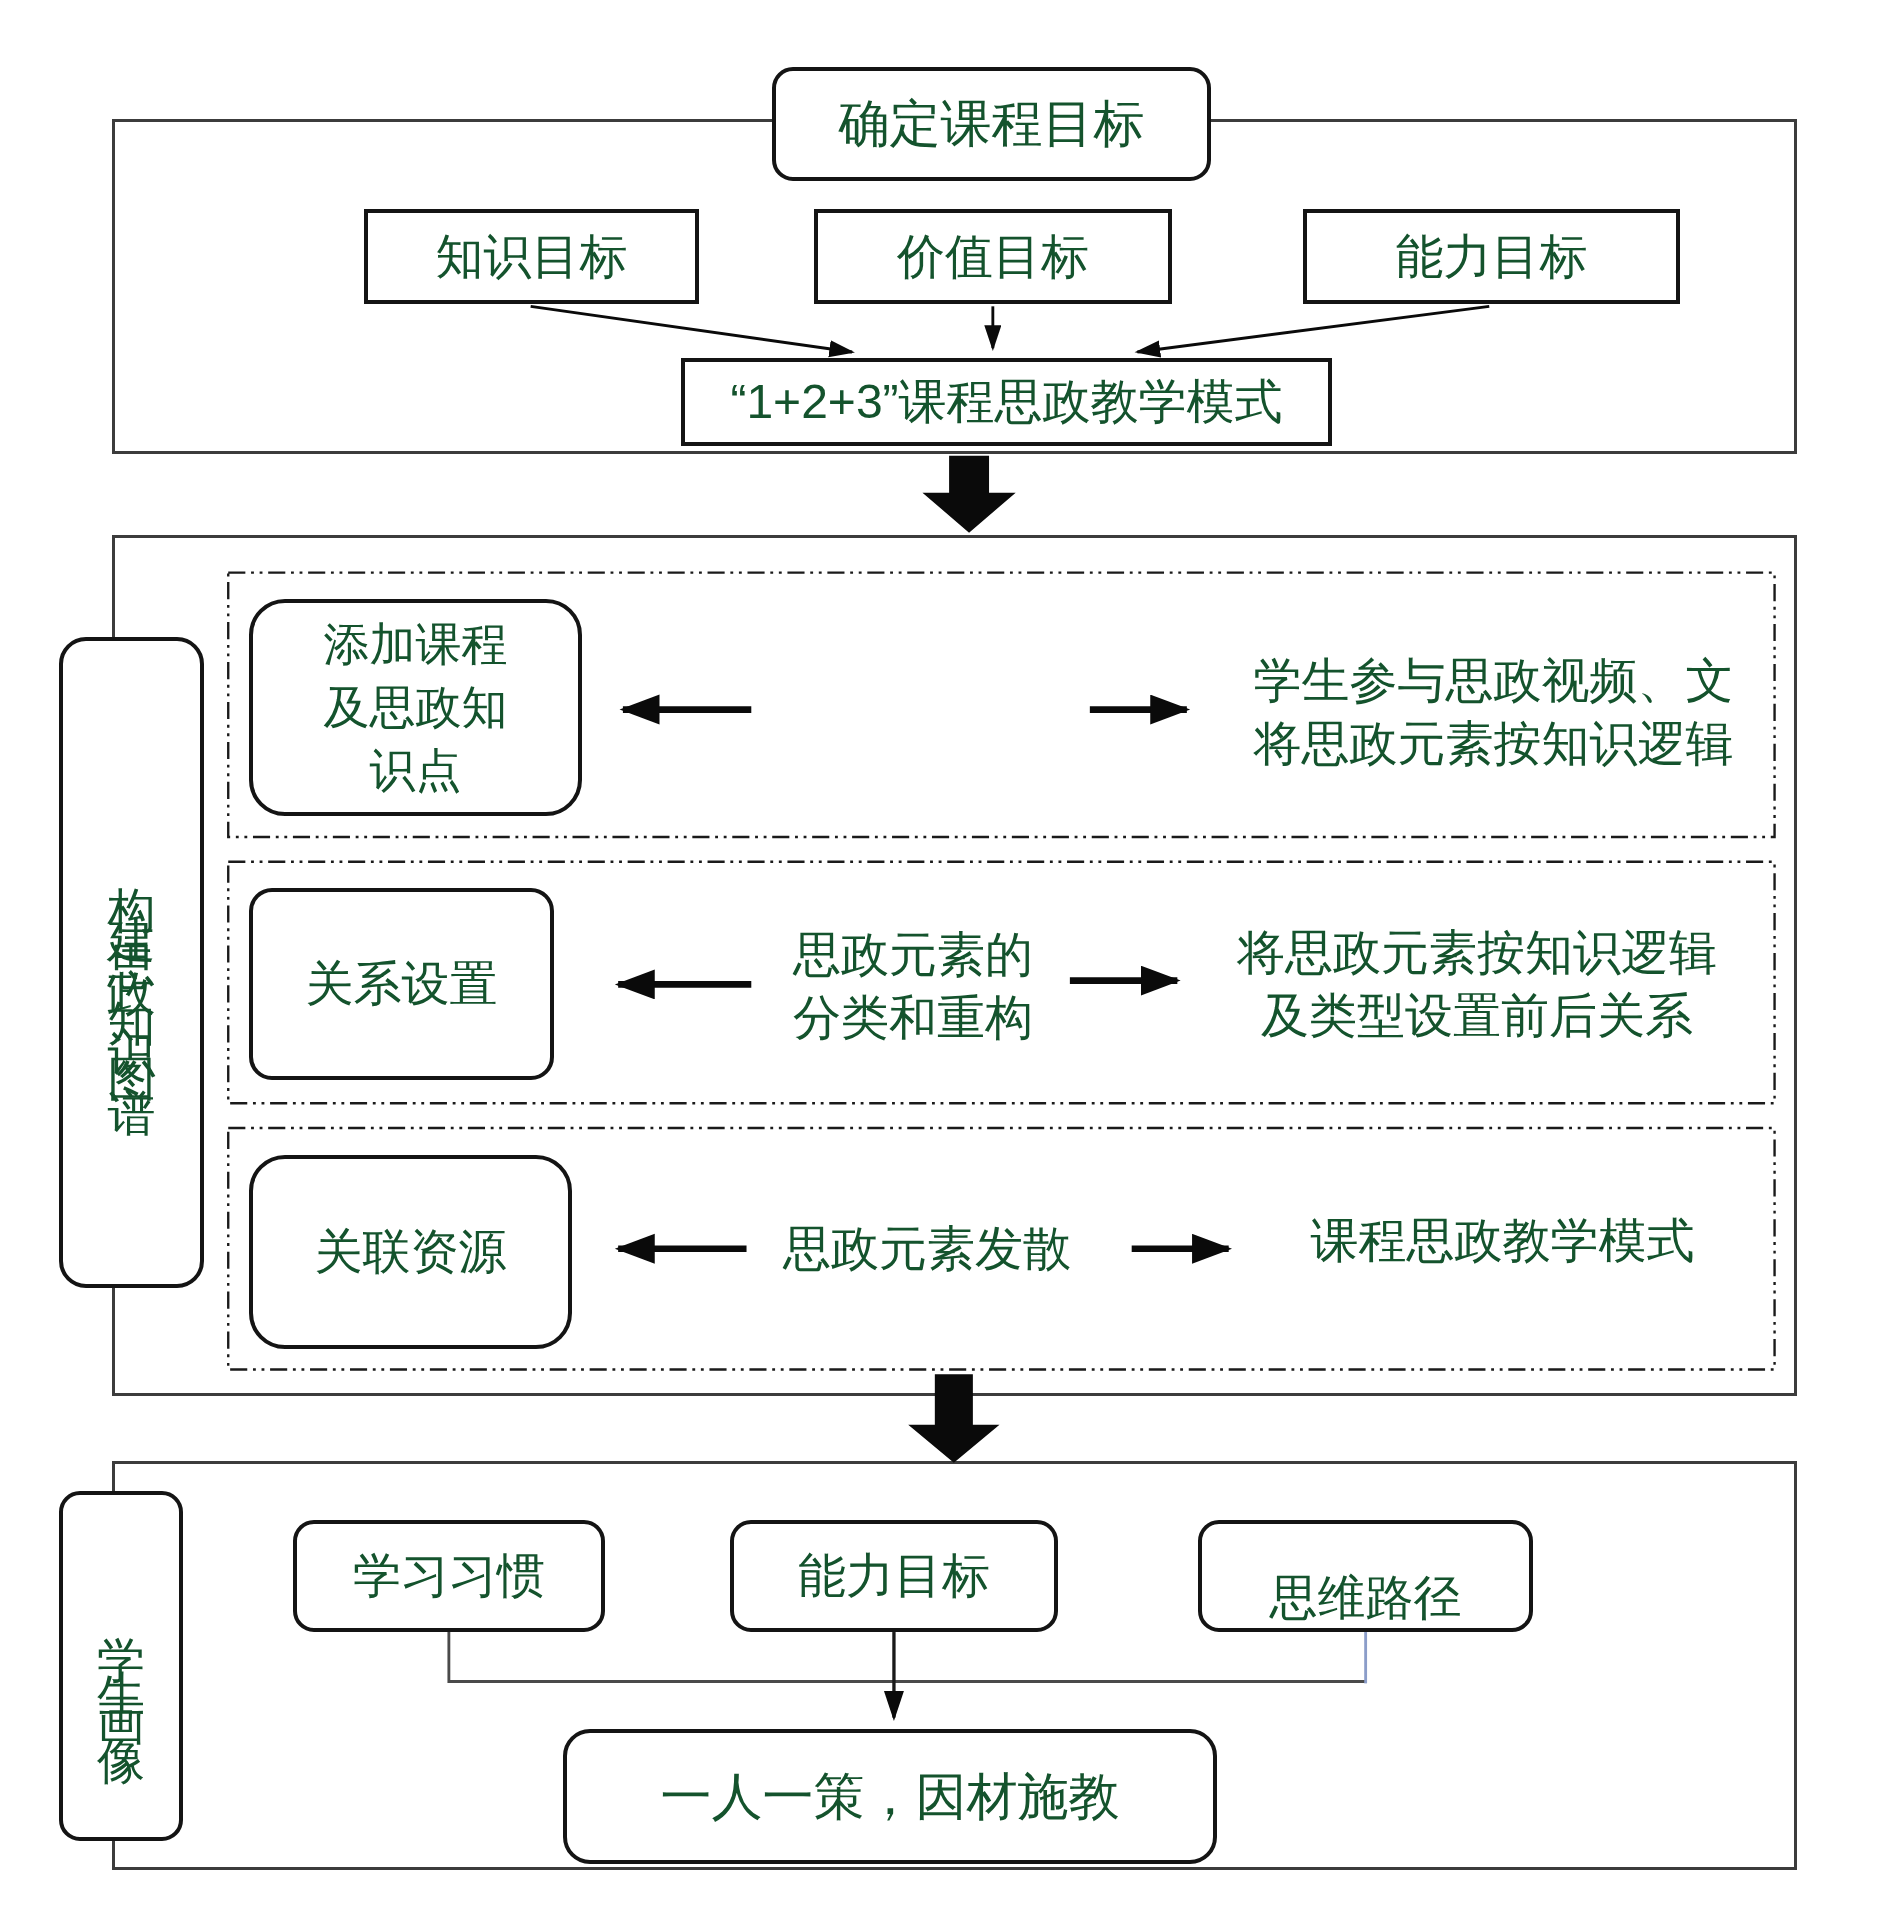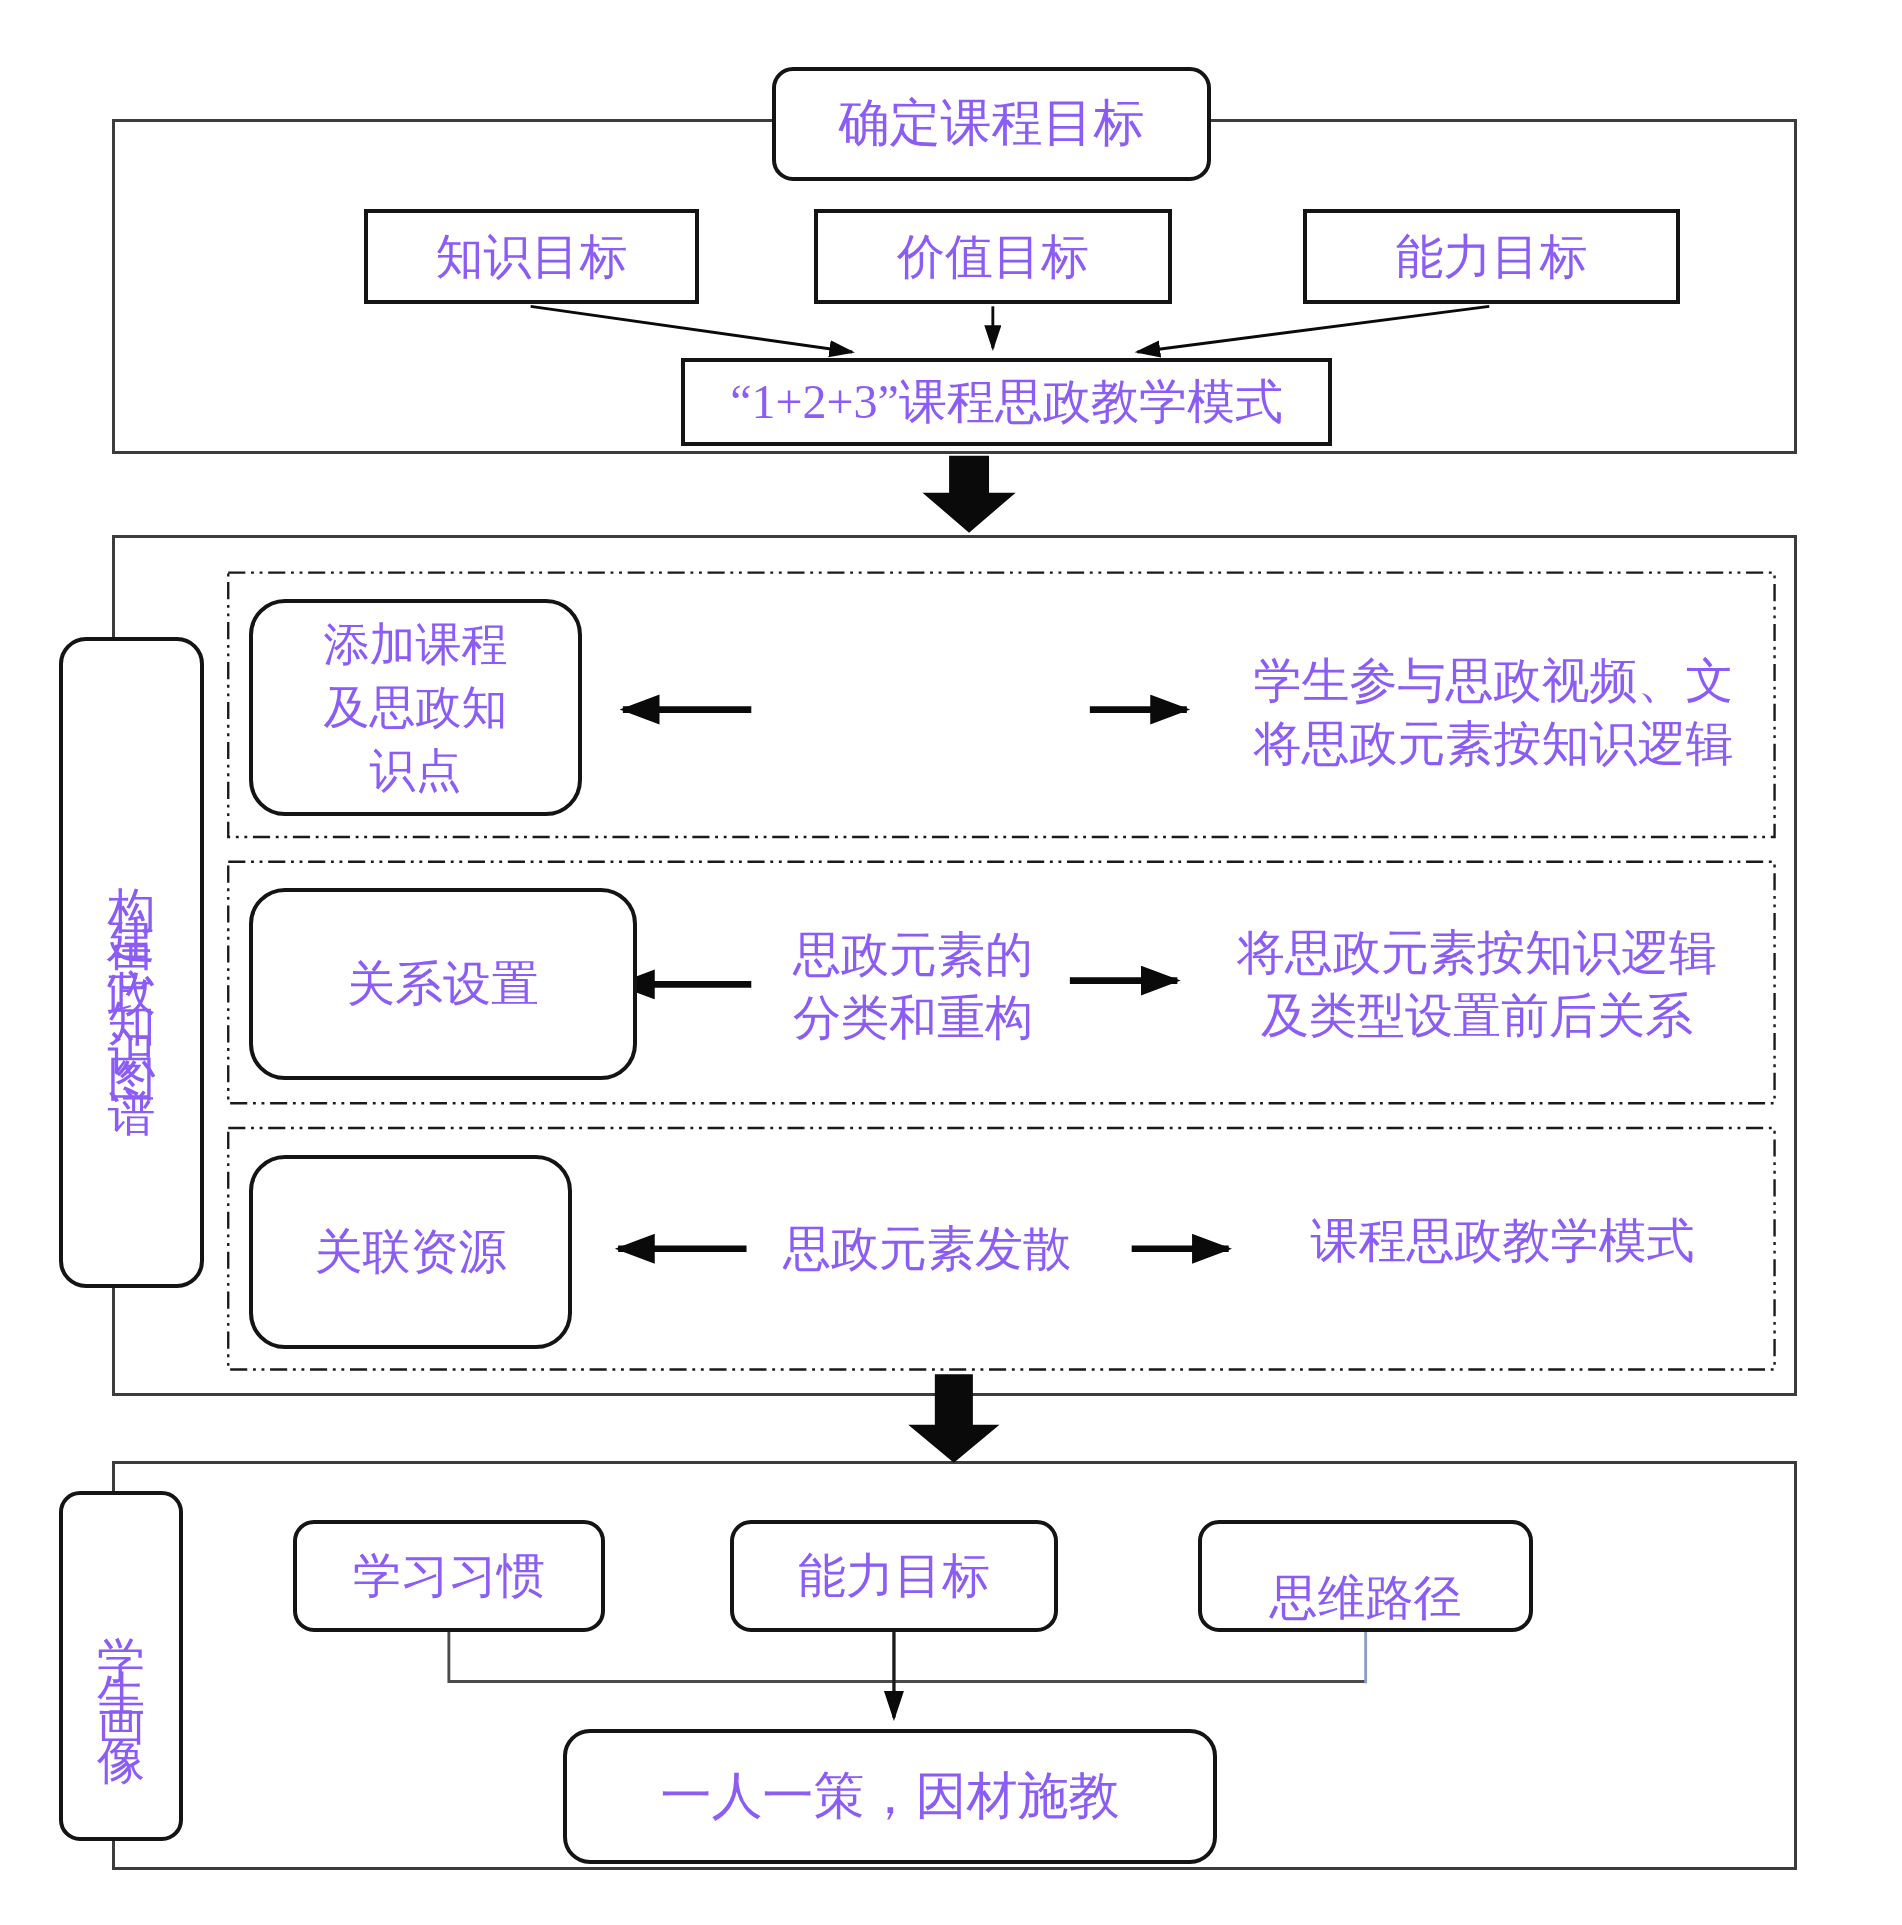--- a/index.html
+++ b/index.html
@@ -1,21 +1,21 @@
 <!DOCTYPE html>
 <html style="font-size:15px"><head>
 <meta charset="utf-8">
 <style>
   html,body{margin:0;padding:0;background:#ffffff;}
   #canvas{
     position:relative;
     width:1902px;height:1926px;
     background:#ffffff;
-    font-family:Liberation Serif, serif;
-    color:#8b5cf6;
+    font-family:Liberation Sans, sans-serif;
+    color:#14532d;
     overflow:hidden;
   }
   .abs{position:absolute;box-sizing:border-box;}
   
   .frame{border:3.8px solid #3c3c3c;background:transparent;z-index:0;}
   
   .node{
     background:#ffffff;
     border:4.8px solid #141414;
     display:flex;flex-direction:column;
@@ -113,21 +113,21 @@
   <div class="abs node round38 f48" style="left:249px;top:599px;width:333px;height:217px;">
     <div>添加课程</div>
     <div>及思政知</div>
     <div>识点</div>
   </div>
   <div class="abs txt" style="left:1227px;top:649px;width:533px;height:126px;">
     <div>学生参与思政视频、文</div>
     <div>将思政元素按知识逻辑</div>
   </div>
 
-  <div class="abs node round38 f50" style="left:249px;top:888px;width:388px;height:192px;">
+  <div class="abs node round38 f50" style="left:249px;top:888px;width:305px;height:192px;border-radius:23px;">
     <span>关系设置</span>
   </div>
   <div class="abs txt" style="left:737px;top:923px;width:352px;height:126px;">
     <div>思政元素的</div>
     <div>分类和重构</div>
   </div>
   <div class="abs txt" style="left:1208px;top:921px;width:538px;height:126px;">
     <div>将思政元素按知识逻辑</div>
     <div>及类型设置前后关系</div>
   </div>

